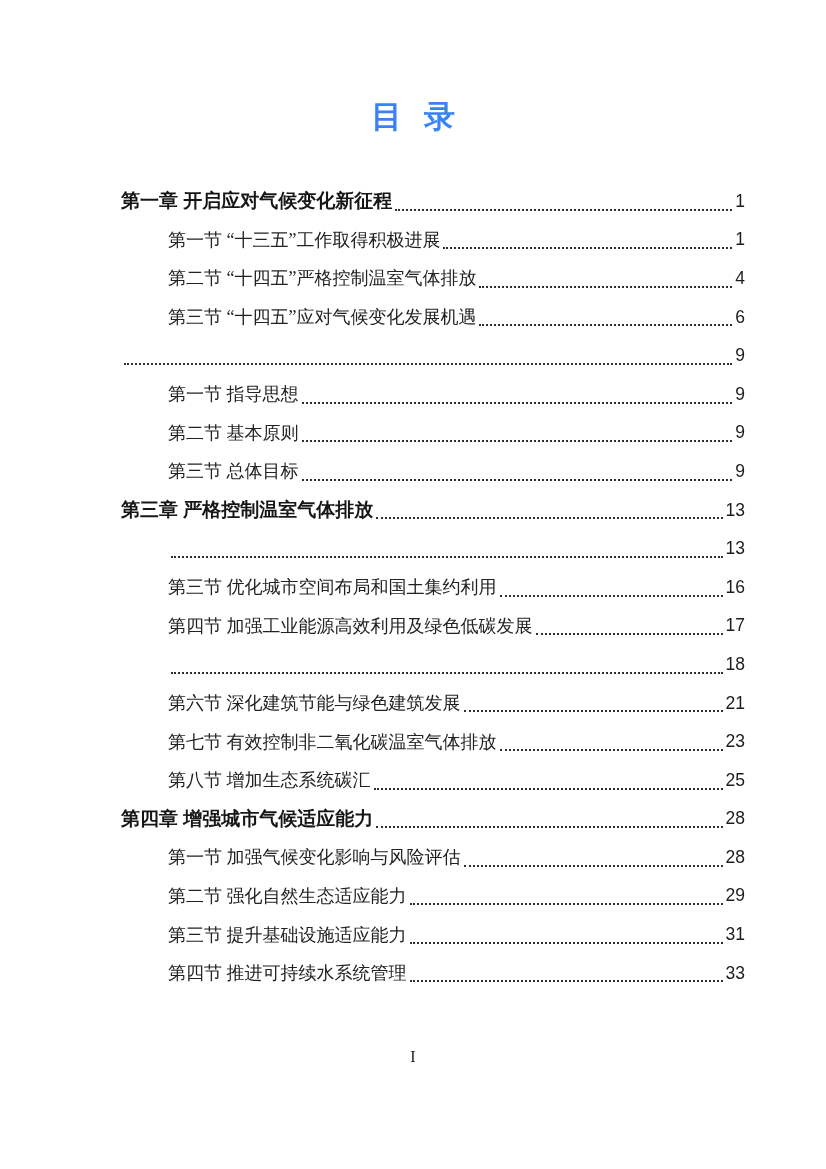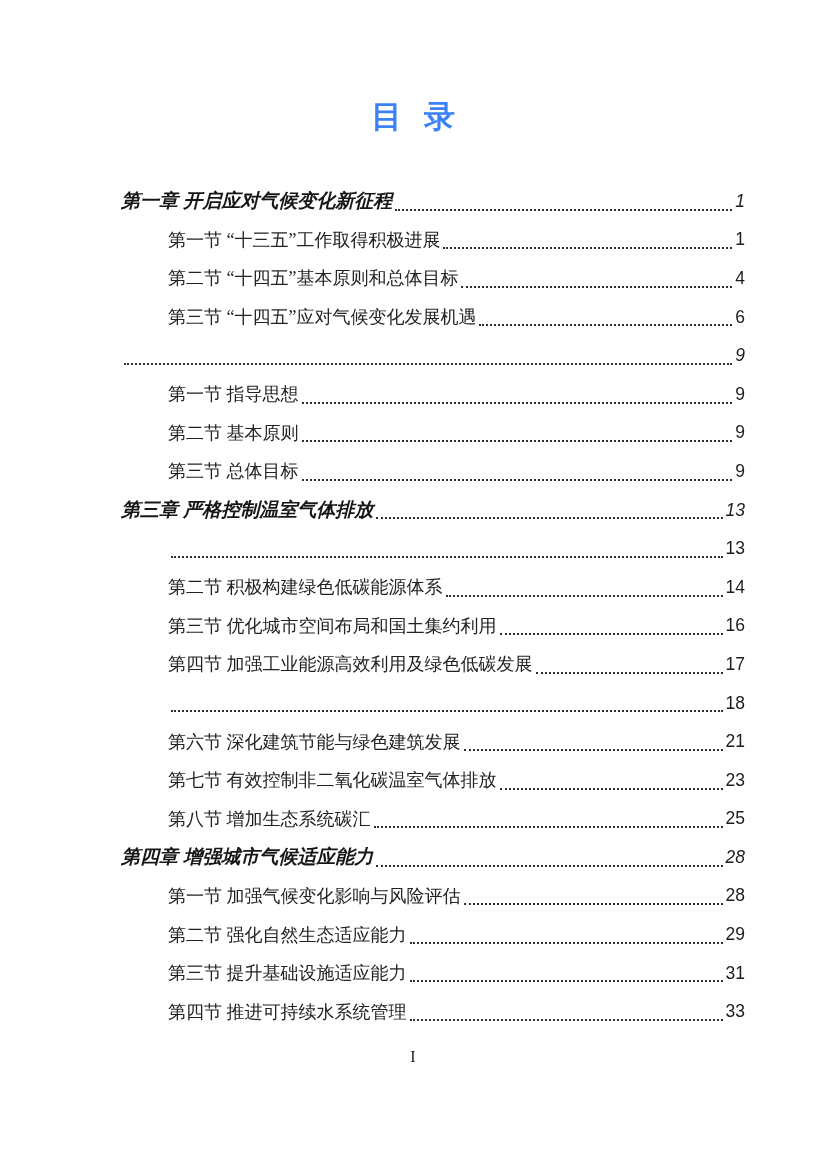--- a/index.html
+++ b/index.html
@@ -33,21 +33,20 @@
   .toc-row {
     display: flex;
     align-items: center;
     height: 38.6px;
   }
   .toc-row.chapter {
     font-family: "Liberation Sans", sans-serif;
     font-weight: 700;
     font-size: 19px;
     color: #161616;
-    font-style: italic;
   }
   .toc-row.section {
     font-family: "Liberation Serif", serif;
     font-weight: 400;
     font-size: 18px;
     padding-left: 47px;
     color: #222222;
     justify-content: space-between;
   }
   .label { white-space: nowrap; }
@@ -88,21 +87,21 @@
         <span class="label">第一章 开启应对气候变化新征程</span>
         <span class="leader"></span>
         <span class="pagenum">1</span>
       </div>
       <div class="toc-row section">
         <span class="label">第一节 “十三五”工作取得积极进展</span>
         <span class="leader"></span>
         <span class="pagenum">1</span>
       </div>
       <div class="toc-row section">
-        <span class="label">第二节 “十四五”基本原则和总体目标</span>
+        <span class="label">第二节 “十四五”严格控制温室气体排放</span>
         <span class="leader"></span>
         <span class="pagenum">4</span>
       </div>
       <div class="toc-row section">
         <span class="label">第三节 “十四五”应对气候变化发展机遇</span>
         <span class="leader"></span>
         <span class="pagenum">6</span>
       </div>
       <div class="toc-row chapter">
         <span class="leader"></span>
@@ -124,25 +123,20 @@
         <span class="pagenum">9</span>
       </div>
       <div class="toc-row chapter">
         <span class="label">第三章 严格控制温室气体排放</span>
         <span class="leader"></span>
         <span class="pagenum">13</span>
       </div>
       <div class="toc-row section">
         <span class="leader"></span>
         <span class="pagenum">13</span>
-      </div>
-      <div class="toc-row section">
-        <span class="label">第二节 积极构建绿色低碳能源体系</span>
-        <span class="leader"></span>
-        <span class="pagenum">14</span>
       </div>
       <div class="toc-row section">
         <span class="label">第三节 优化城市空间布局和国土集约利用</span>
         <span class="leader"></span>
         <span class="pagenum">16</span>
       </div>
       <div class="toc-row section">
         <span class="label">第四节 加强工业能源高效利用及绿色低碳发展</span>
         <span class="leader"></span>
         <span class="pagenum">17</span>

